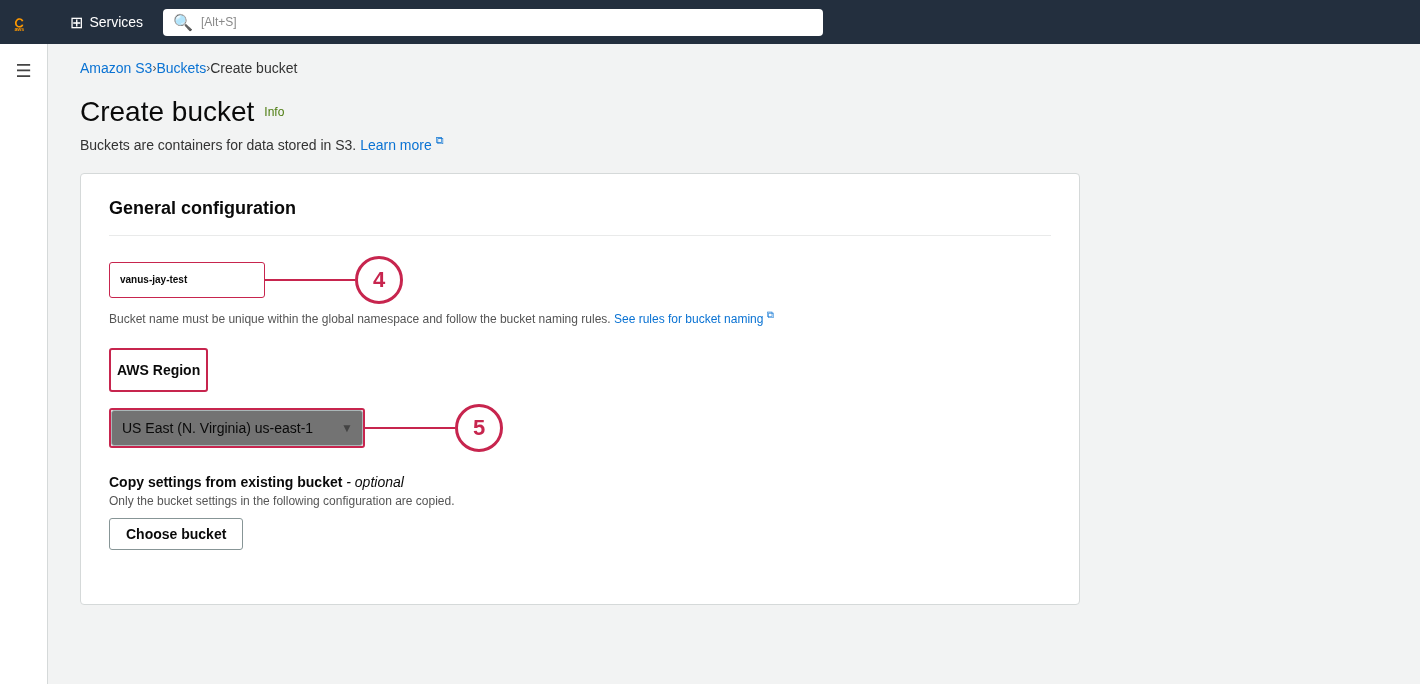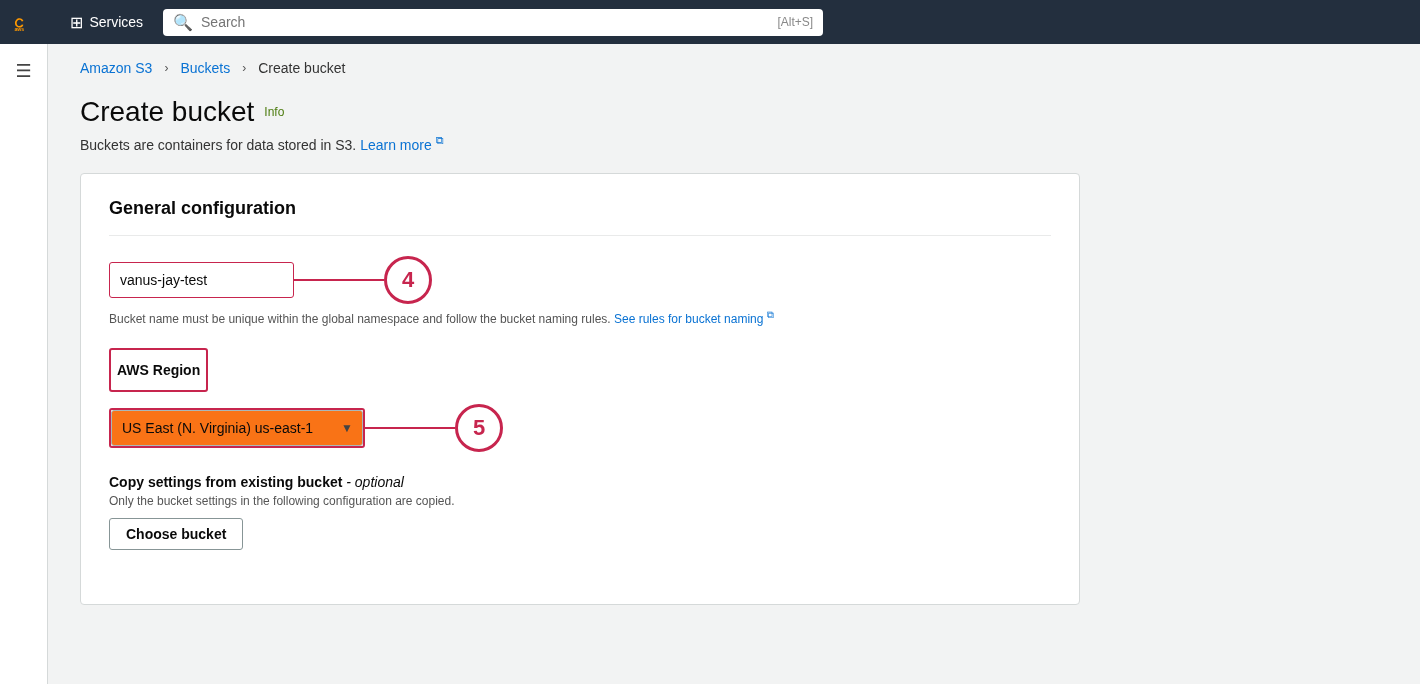--- a/index.html
+++ b/index.html
@@ -79,21 +79,21 @@
       flex: 1;
       padding: 16px 32px 32px 32px;
       background: #f2f3f3;
       overflow-y: auto;
     }
 
     
     .breadcrumb {
       display: flex;
       align-items: center;
-      gap: 12px;
+      gap: 0;
       margin-bottom: 20px;
       font-size: 14px;
       text-align: center;
     }
     .breadcrumb-link {
       color: #0972d3;
       cursor: pointer;
       text-decoration: none;
     }
     .breadcrumb-sep {
@@ -166,23 +166,24 @@
       color: #0a0a0a;
       margin-bottom: 6px;
     }
     .text-input {
       width: 100%;
       max-width: 700px;
       height: 36px;
       border: 1px solid #aab7b8;
       border-radius: 3px;
       padding: 0 10px;
-      font-size: 14px;
+      font-size: 10px;
       color: #0a0a0a;
       outline: none;
+      font-weight: bold;
     }
     .field-hint {
       font-size: 12px;
       color: #555;
       margin-top: 5px;
       max-width: 700px;
     }
     .field-hint-link {
       color: #0972d3;
       cursor: pointer;
@@ -190,21 +191,21 @@
     }
     .select-input {
       width: 100%;
       height: 36px;
       border: 1px solid #aab7b8;
       border-radius: 3px;
       padding: 0 32px 0 10px;
       font-size: 14px;
       color: #0a0a0a;
       appearance: none;
-      background: #f97316;
+      background: #737373;
       cursor: pointer;
       outline: none;
     }
     .select-chevron {
       position: absolute;
       right: 10px;
       top: 50%;
       transform: translateY(-50%);
       pointer-events: none;
       font-size: 12px;
@@ -265,21 +266,20 @@
     </svg>
   </div>
 
   <div class="services-btn">
     <span style="color:#fff; font-size:16px;">⊞</span>
     <span>Services</span>
   </div>
 
   <div class="search-bar">
     <span style="color:#888;">🔍</span>
-    <input type="text" placeholder="Search" style="">
     <span class="search-shortcut">[Alt+S]</span>
   </div>
 </nav>
 
 <div class="content-wrapper">
 
   <div class="sidebar-toggle">
     <span class="hamburger">☰</span>
   </div>
 

